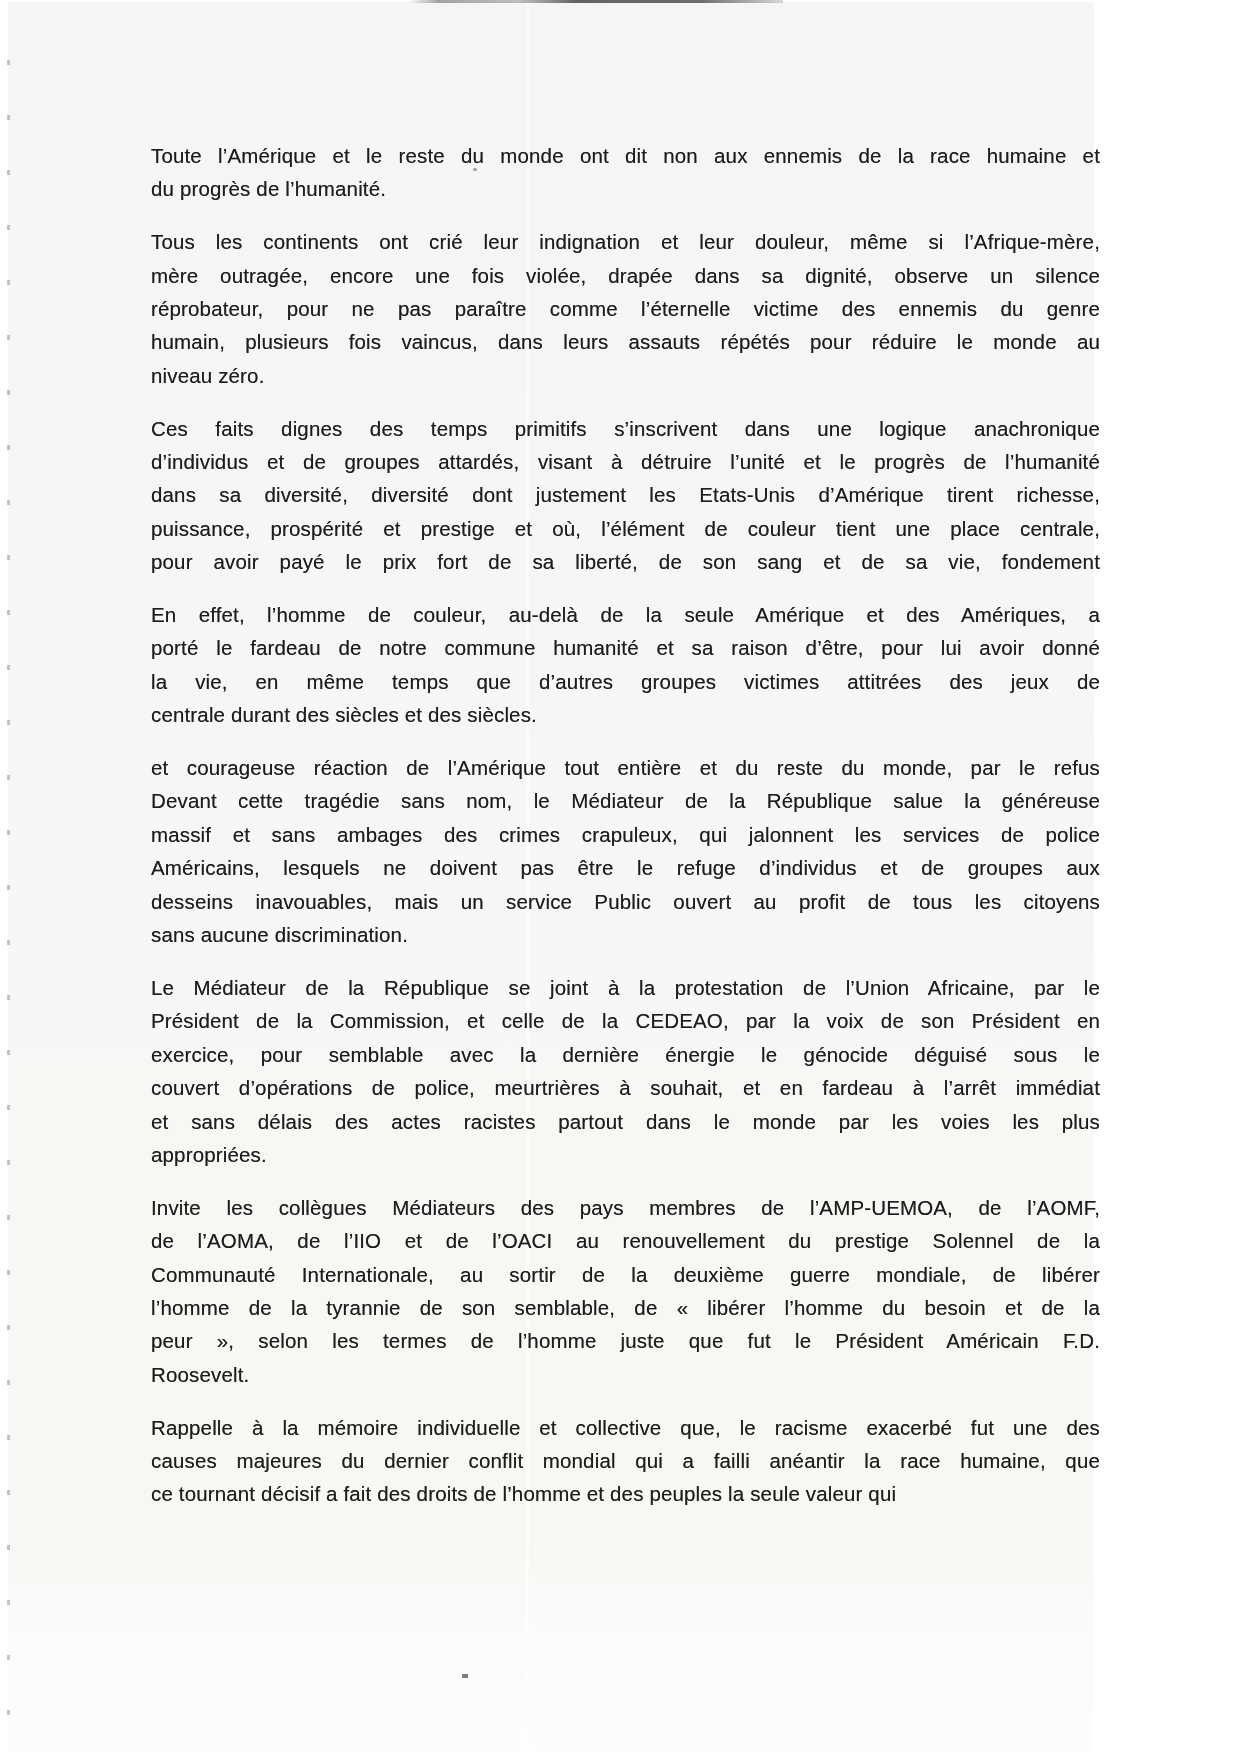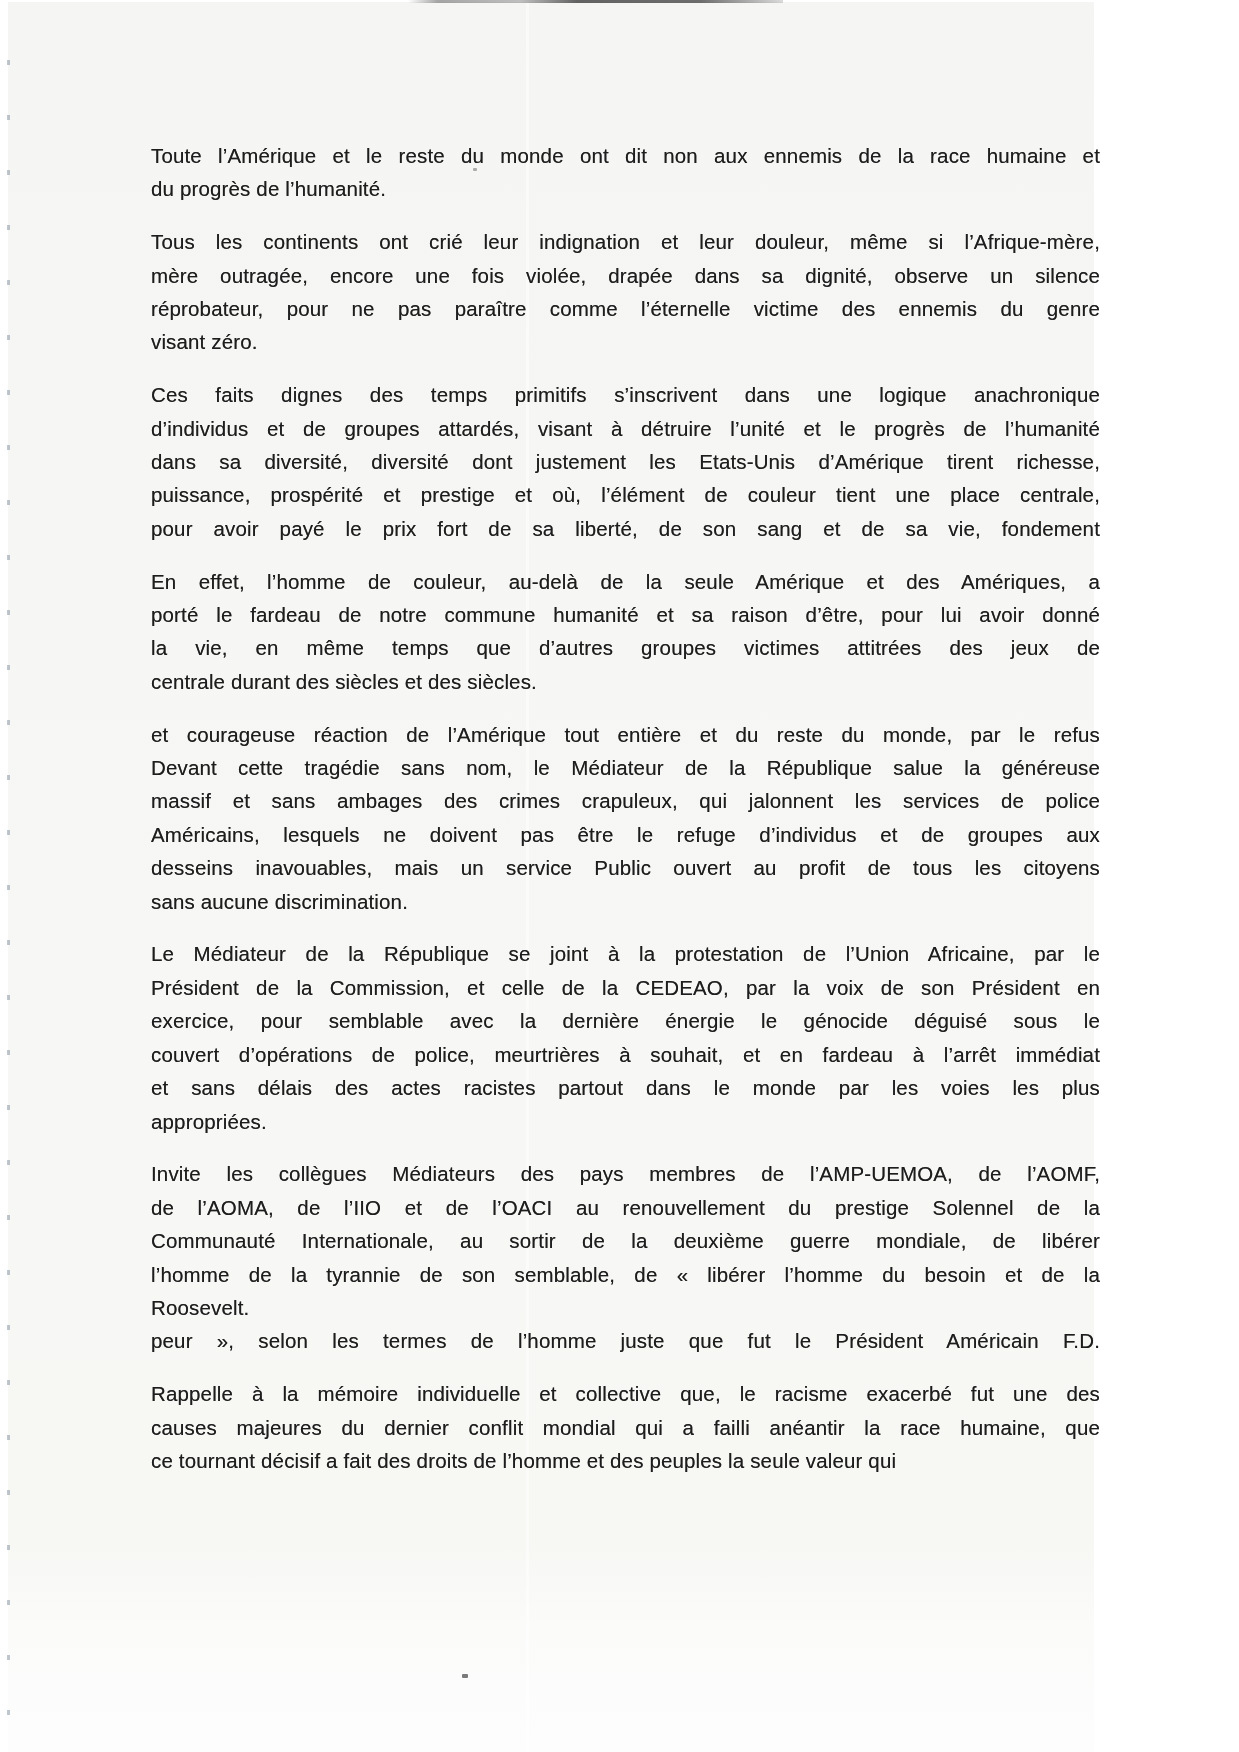--- a/index.html
+++ b/index.html
@@ -128,21 +128,22 @@
 
   <div class="text-block">
       <div class="paragraph">
         <div class="line">Toute l’Amérique et le reste du monde ont dit non aux ennemis de la race humaine et</div>
         <div class="line last">du progrès de l’humanité.</div>
       </div>
       <div class="paragraph">
         <div class="line">Tous les continents ont crié leur indignation et leur douleur, même si l’Afrique-mère,</div>
         <div class="line">mère outragée, encore une fois violée, drapée dans sa dignité, observe un silence</div>
         <div class="line">réprobateur, pour ne pas paraître comme l’éternelle victime des ennemis du genre</div>
-        <div class="line last">visant zéro.</div>
+        <div class="line">humain, plusieurs fois vaincus, dans leurs assauts répétés pour réduire le monde au</div>
+        <div class="line last">niveau zéro.</div>
       </div>
       <div class="paragraph">
         <div class="line">Ces faits dignes des temps primitifs s’inscrivent dans une logique anachronique</div>
         <div class="line">d’individus et de groupes attardés, visant à détruire l’unité et le progrès de l’humanité</div>
         <div class="line">dans sa diversité, diversité dont justement les Etats-Unis d’Amérique tirent richesse,</div>
         <div class="line">puissance, prospérité et prestige et où, l’élément de couleur tient une place centrale,</div>
         <div class="line">pour avoir payé le prix fort de sa liberté, de son sang et de sa vie, fondement</div>
       </div>
       <div class="paragraph">
         <div class="line">En effet, l’homme de couleur, au-delà de la seule Amérique et des Amériques, a</div>
@@ -164,22 +165,22 @@
         <div class="line">exercice, pour semblable avec la dernière énergie le génocide déguisé sous le</div>
         <div class="line">couvert d’opérations de police, meurtrières à souhait, et en fardeau à l’arrêt immédiat</div>
         <div class="line">et sans délais des actes racistes partout dans le monde par les voies les plus</div>
         <div class="line last">appropriées.</div>
       </div>
       <div class="paragraph">
         <div class="line">Invite les collègues Médiateurs des pays membres de l’AMP-UEMOA, de l’AOMF,</div>
         <div class="line">de l’AOMA, de l’IIO et de l’OACI au renouvellement du prestige Solennel de la</div>
         <div class="line">Communauté Internationale, au sortir de la deuxième guerre mondiale, de libérer</div>
         <div class="line">l’homme de la tyrannie de son semblable, de « libérer l’homme du besoin et de la</div>
+        <div class="line">peur », selon les termes de l’homme juste que fut le Président Américain F.D.</div>
         <div class="line last">Roosevelt.</div>
-        <div class="line">peur », selon les termes de l’homme juste que fut le Président Américain F.D.</div>
       </div>
       <div class="paragraph">
         <div class="line">Rappelle à la mémoire individuelle et collective que, le racisme exacerbé fut une des</div>
         <div class="line">causes majeures du dernier conflit mondial qui a failli anéantir la race humaine, que</div>
         <div class="line last">ce tournant décisif a fait des droits de l’homme et des peuples la seule valeur qui</div>
       </div>
     </div>
 
   <div class="speck speck-1"></div>
   <div class="speck speck-2"></div>

